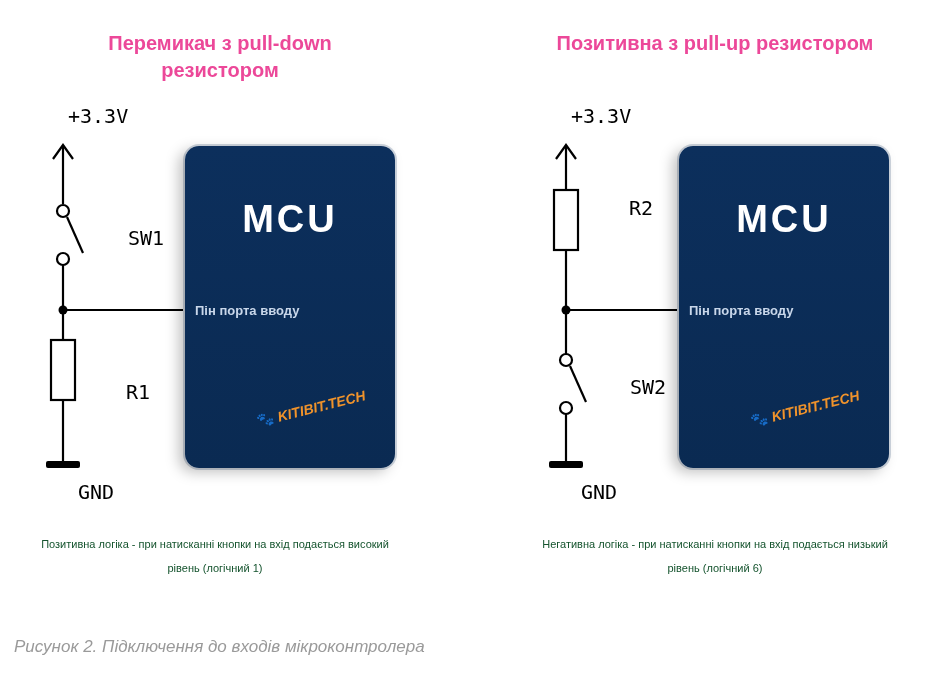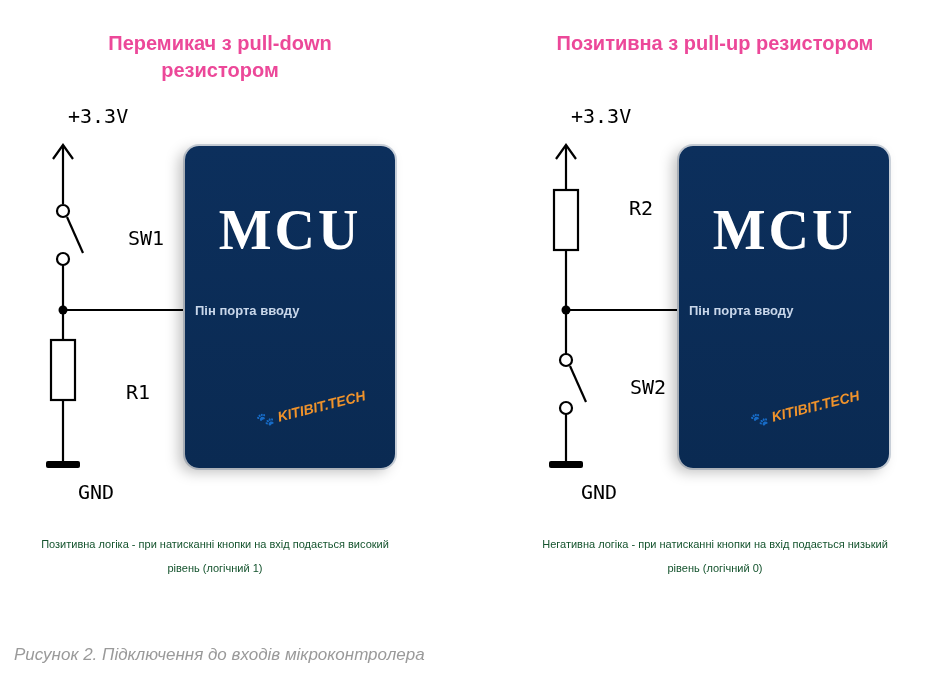--- a/index.html
+++ b/index.html
@@ -1,26 +1,26 @@
 <!DOCTYPE html>
 <html><head>
 <meta charset="utf-8">
 <style>
   html, body { margin: 0; padding: 0; background: #ffffff; }
   body { width: 926px; height: 680px; position: relative; overflow: hidden; font-family: "Liberation Sans", sans-serif; }
   .title { position: absolute; width: 340px; text-align: center; font-weight: bold; font-size: 20px; line-height: 27px; color: #ec4899; }
   .circuit { position: absolute; left: 0; top: 0; }
   .mcu { position: absolute; width: 210px; height: 322px; border-radius: 14px; background: linear-gradient(180deg, #0c2f5c 0%, #0a2a52 100%); box-shadow: -6px 4px 14px rgba(0,0,0,0.25), 0 0 0 2px #cfd6df; }
-  .mcu-label { position: absolute; left: 0; right: 0; top: 52px; text-align: center; color: #ffffff; font-family: Liberation Serif, serif; font-weight: bold; font-size: 56px; letter-spacing: 3px; }
+  .mcu-label { position: absolute; left: 0; right: 0; top: 52px; text-align: center; color: #ffffff; font-family: Liberation Sans, sans-serif; font-weight: bold; font-size: 38px; letter-spacing: 3px; }
   .pin-label { position: absolute; left: 10px; top: 157px; color: #c9d7ea; font-weight: bold; font-size: 13px; }
   .brand { position: absolute; left: 72px; top: 268px; color: #f0932b; font-weight: bold; font-style: italic; font-size: 14px; transform: rotate(-14deg); transform-origin: left center; white-space: nowrap; }
   .brand .paw { font-style: normal; margin-right: 4px; }
   .mono { font-family: "DejaVu Sans Mono", monospace; font-size: 20px; color: #000; position: absolute; margin-left: 36px; }
   .note { position: absolute; width: 380px; text-align: center; color: #14532d; font-size: 11px; line-height: 24px; }
-  .caption { position: absolute; left: 14px; top: 637px; color: #9a9a9a; font-style: italic; font-size: 17px; margin-top: 8px; }
+  .caption { position: absolute; left: 14px; top: 637px; color: #9a9a9a; font-style: italic; font-size: 17px; }
 </style>
 </head>
 <body>
 
 <div class="title" style="left:50px; top:30px;">Перемикач з pull-down резистором</div>
 <div class="title" style="left:545px; top:30px;">Позитивна з pull-up резистором</div>
 
 <svg class="circuit" width="926" height="680" viewBox="0 0 926 680">
   <g stroke="#000" stroke-width="2.2" fill="none">
 
@@ -66,15 +66,15 @@
   <div class="brand"><span class="paw">🐾</span><span>KITIBIT.TECH</span></div>
 </div>
 
 <div class="mcu" style="left:679px; top:146px;">
   <div class="mcu-label">MCU</div>
   <div class="pin-label">Пін порта вводу</div>
   <div class="brand"><span class="paw">🐾</span><span>KITIBIT.TECH</span></div>
 </div>
 
 <div class="note" style="left:25px; top:532px;">Позитивна логіка - при натисканні кнопки на вхід подається високий рівень (логічний 1)</div>
-<div class="note" style="left:525px; top:532px;">Негативна логіка - при натисканні кнопки на вхід подається низький рівень (логічний 0)</div>
+<div class="note" style="left:525px; top:532px;">Негативна логіка - при натисканні кнопки на вхід подається низький рівень (логічний 6)</div>
 
 <div class="caption">Рисунок 2. Підключення до входів мікроконтролера</div>
 
 </body></html>

